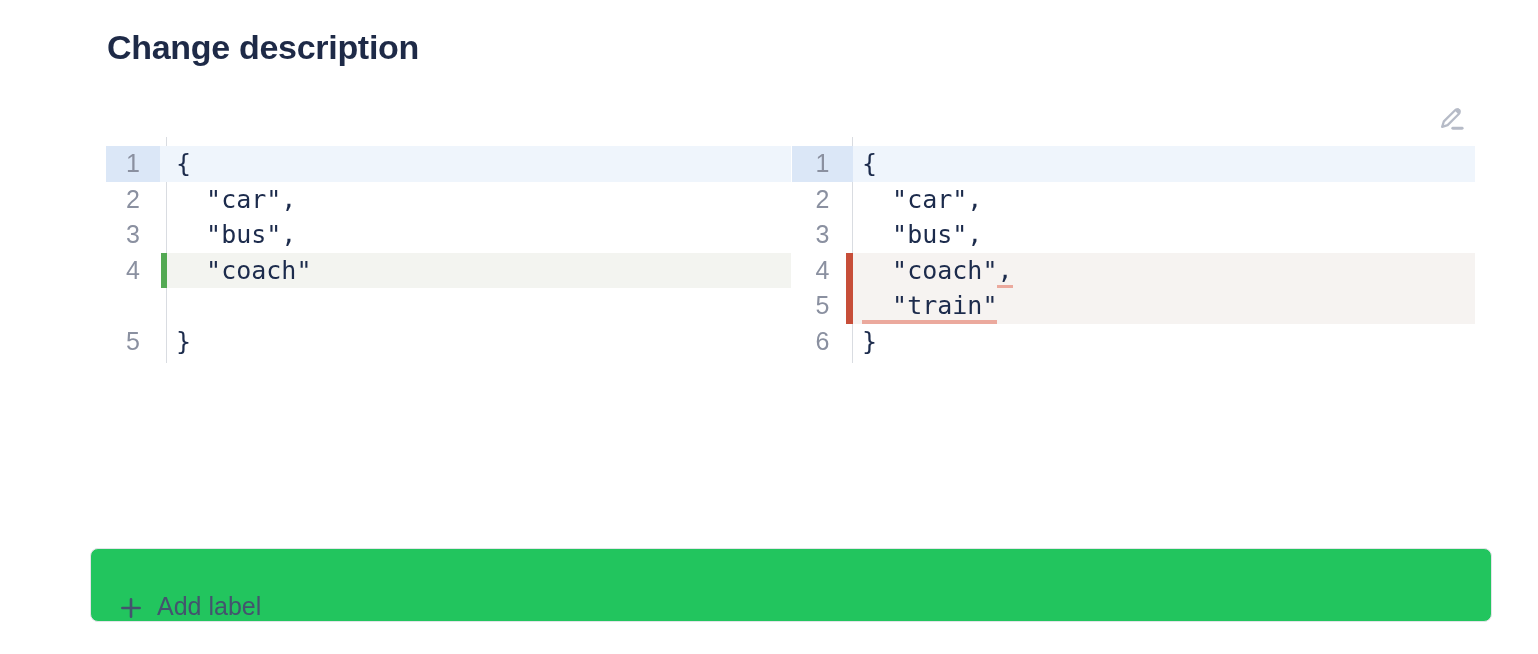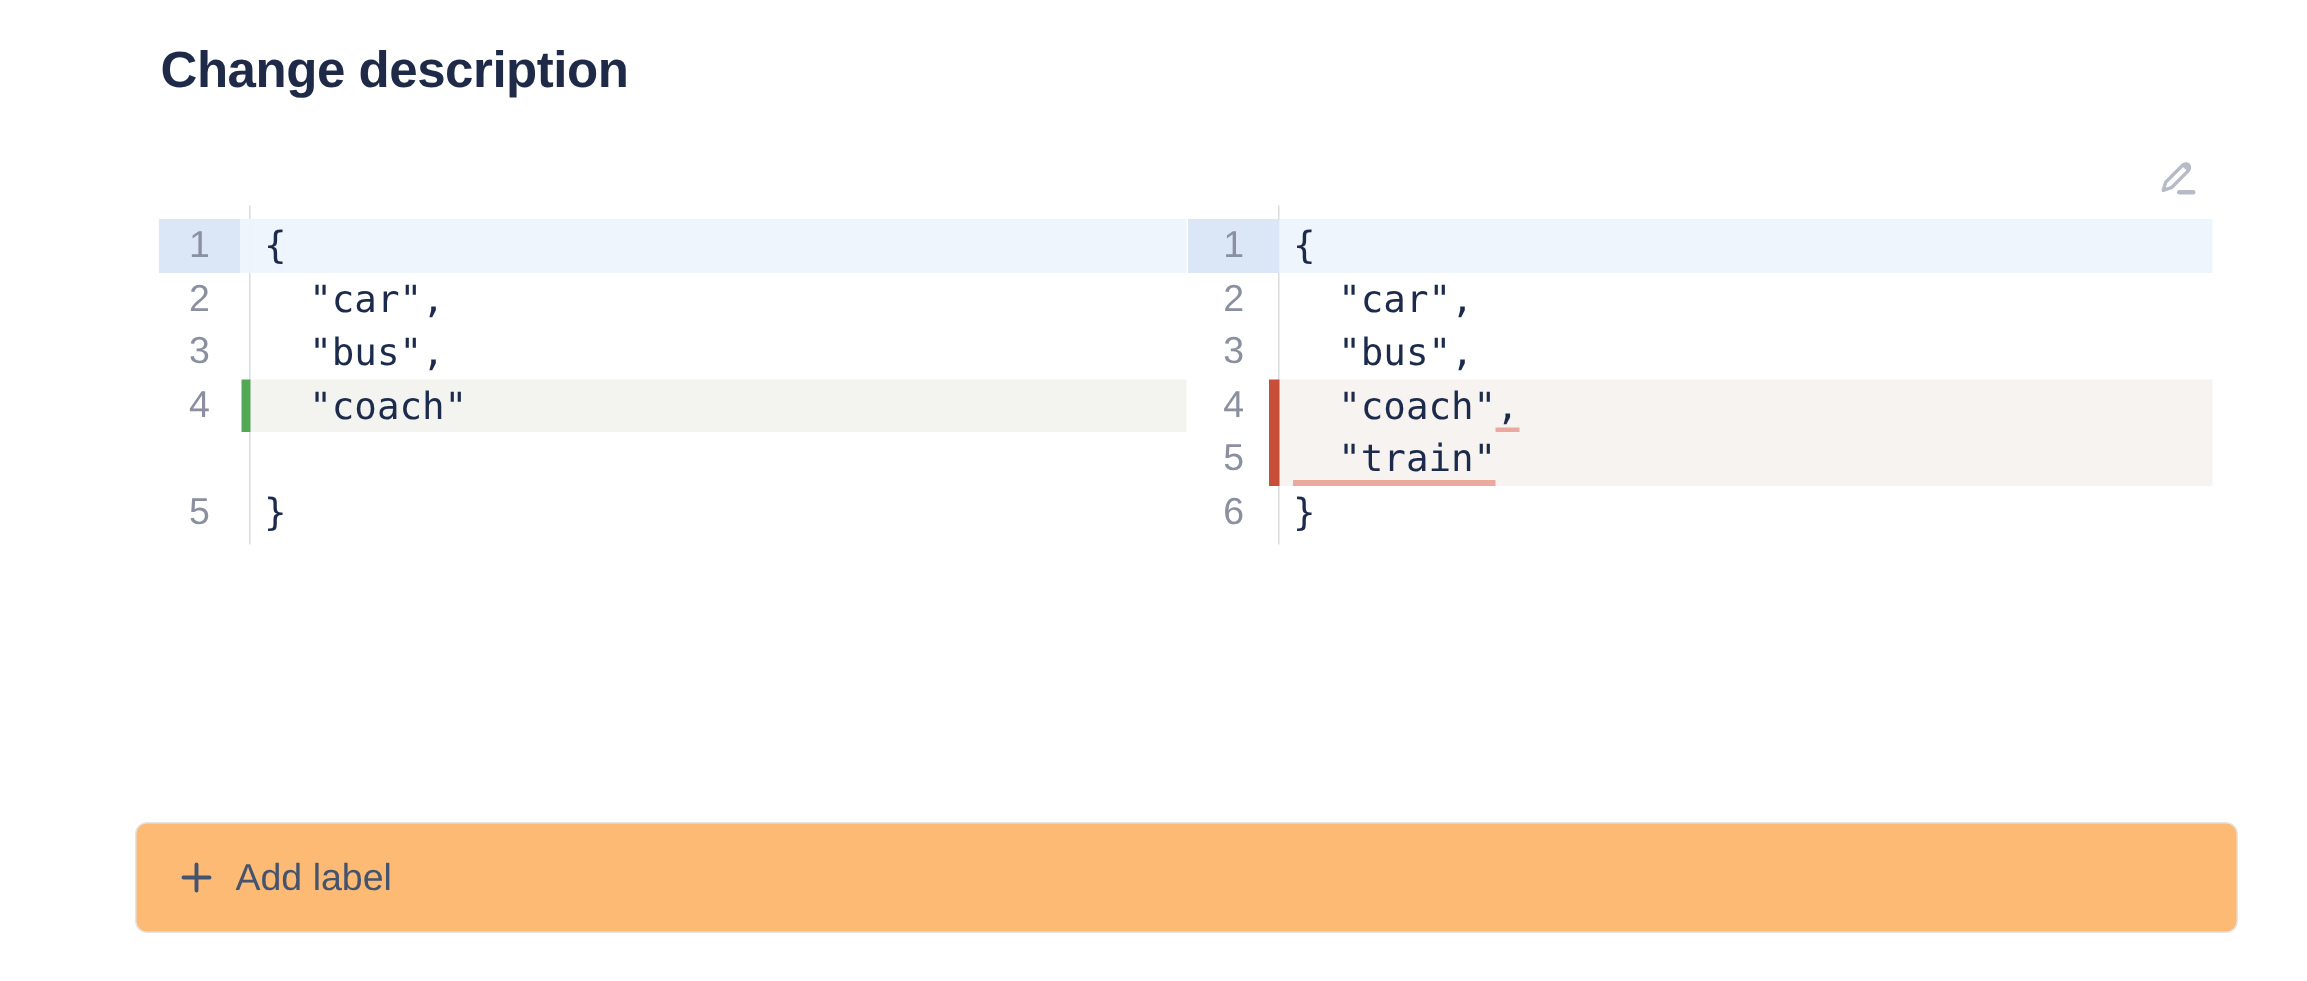--- a/index.html
+++ b/index.html
@@ -63,23 +63,23 @@
     border-bottom: 4px solid #eba99d;
   }
   .bar {
     position: absolute; left: -6px; top: 0; bottom: 0; width: 6px;
   }
   .pane-right .bar { left: -7px; width: 7px; }
 
   .add-label {
     position: absolute; left: 90px; top: 548px;
     width: 1402px; height: 74px;
-    background: #fdba74;
+    background: #22c55e;
     border: 1px solid #e3e4e8; border-radius: 8px;
-    display: flex; align-items: center;
+    display: flex; align-items: flex-end;
     padding: 0 0 0 27px;
     cursor: pointer;
     color: #44536e;
   }
   .add-label .plus { width: 26px; height: 26px; margin-right: 13px; }
   .add-label .plus svg { display: block; width: 26px; height: 26px; }
   .add-label .lbl { font-size: 25px; color: #44536e; }
 </style>
 </head>
 <body>

